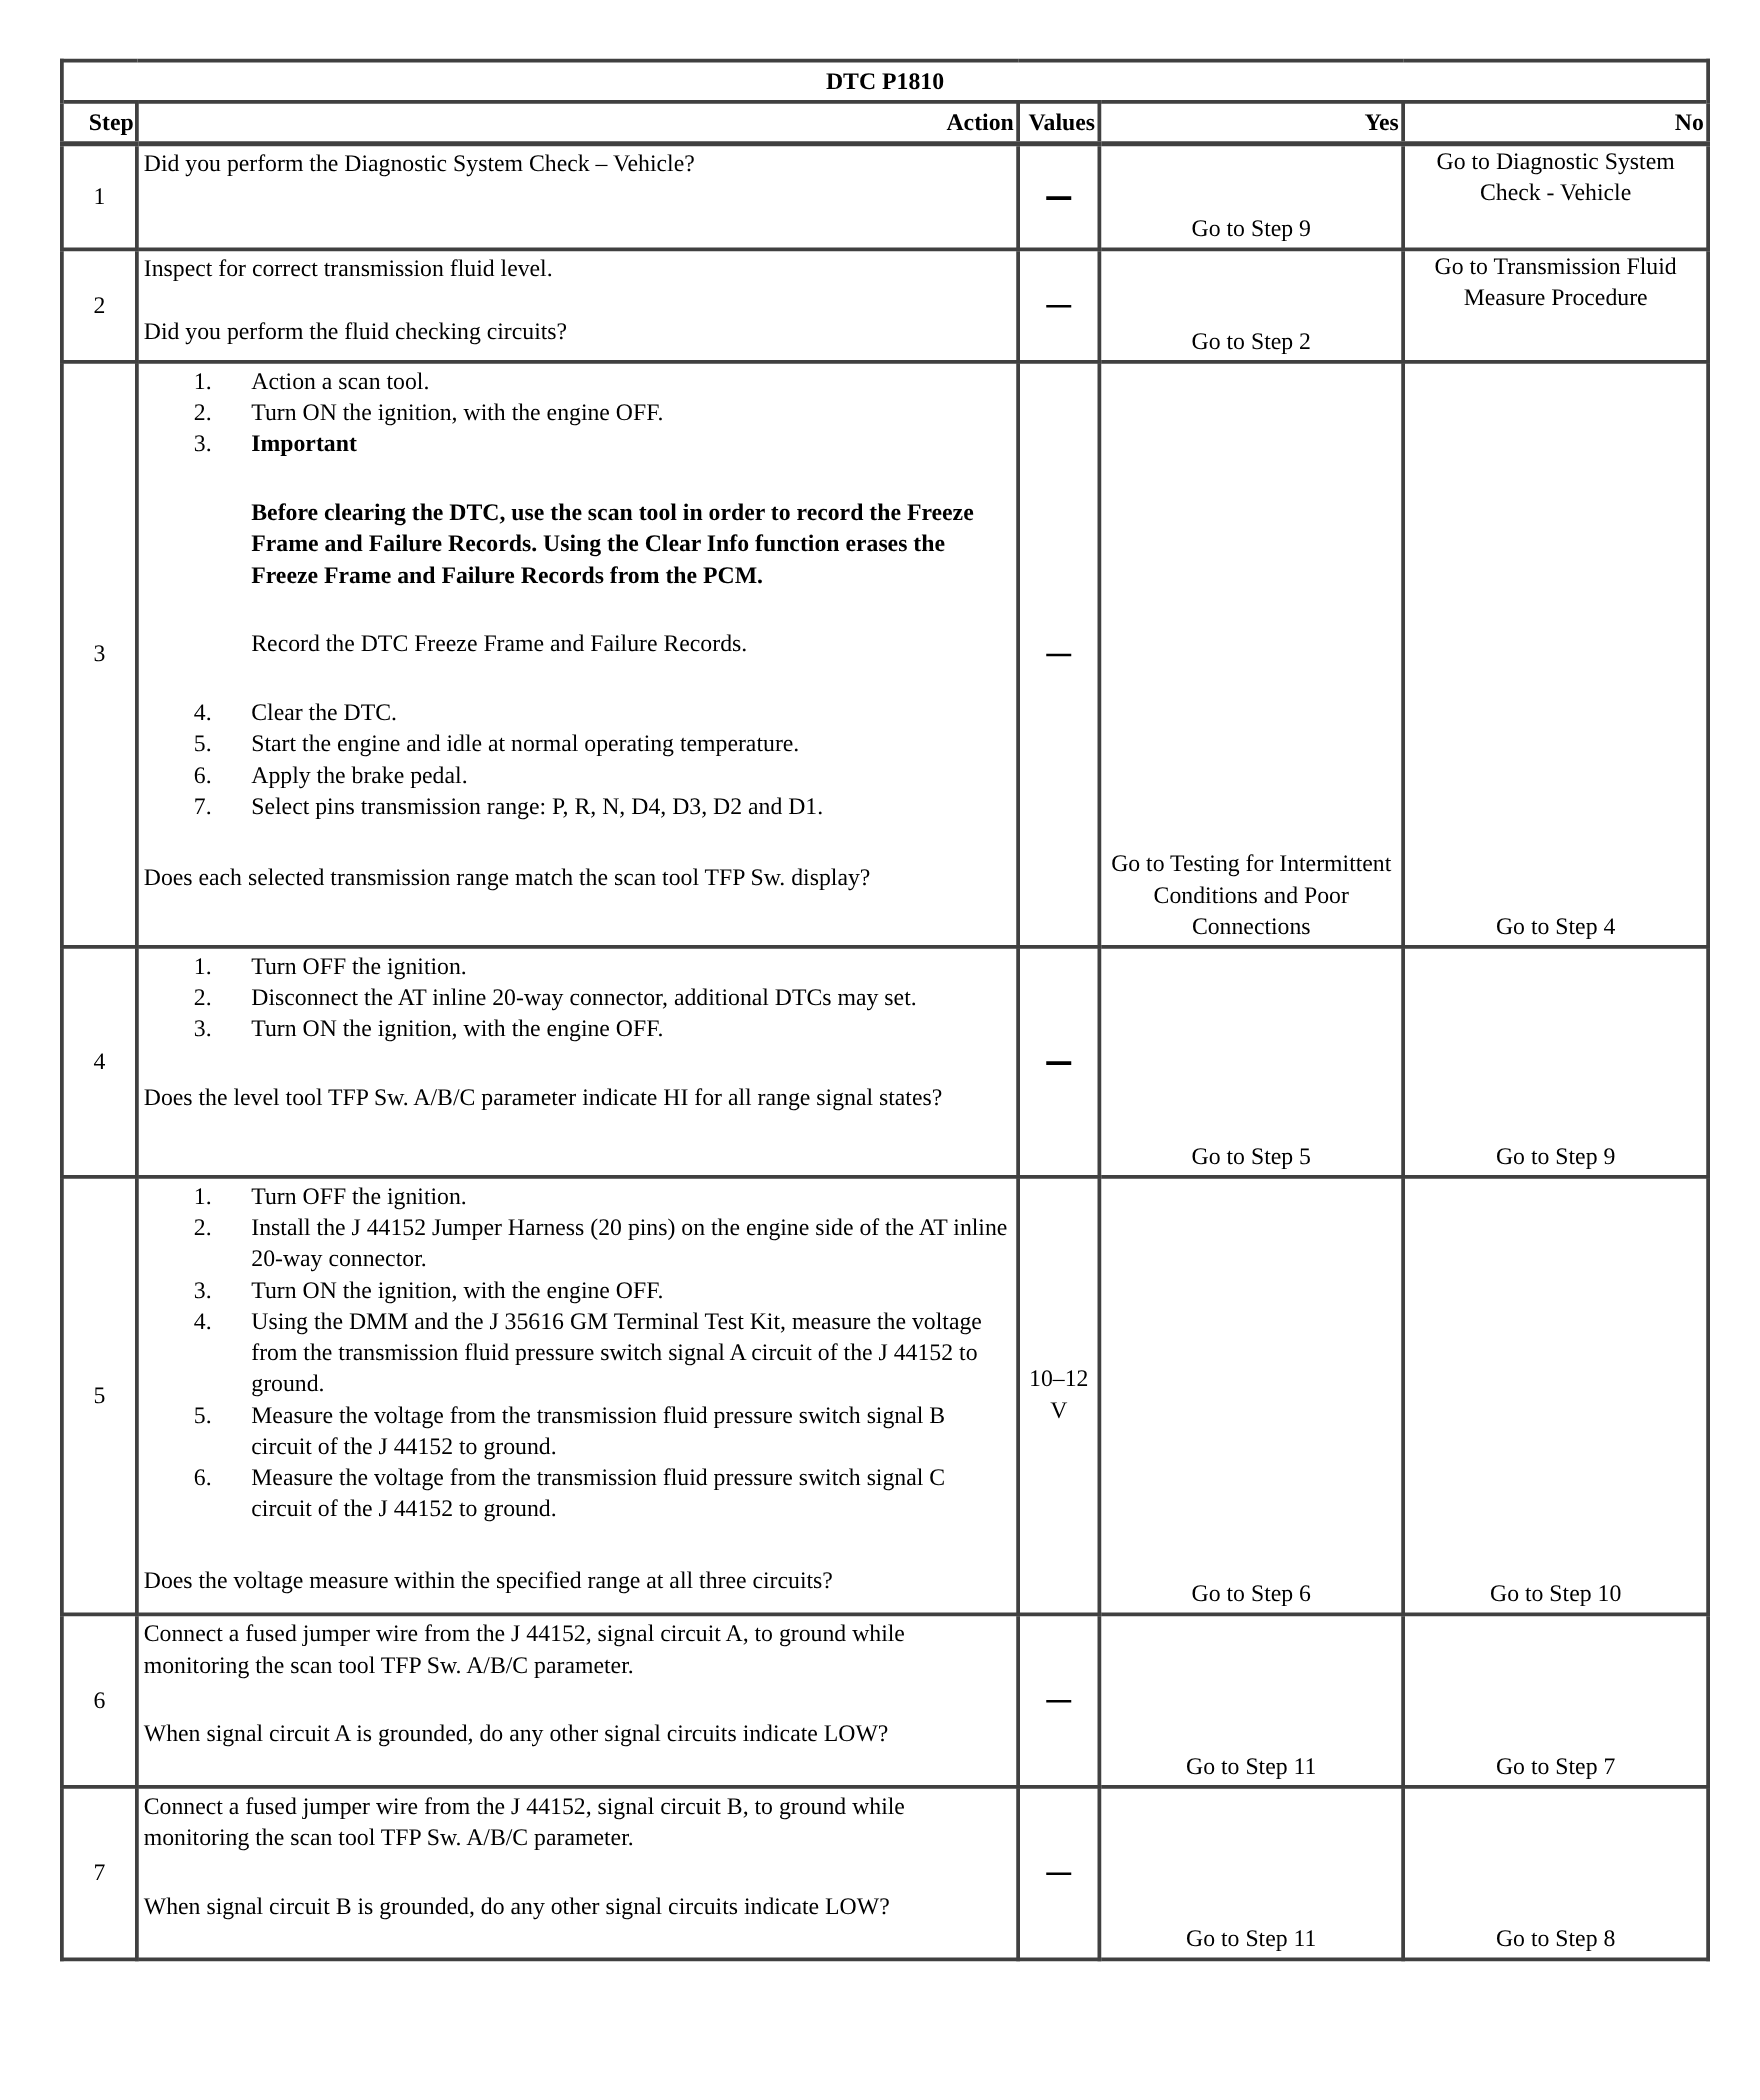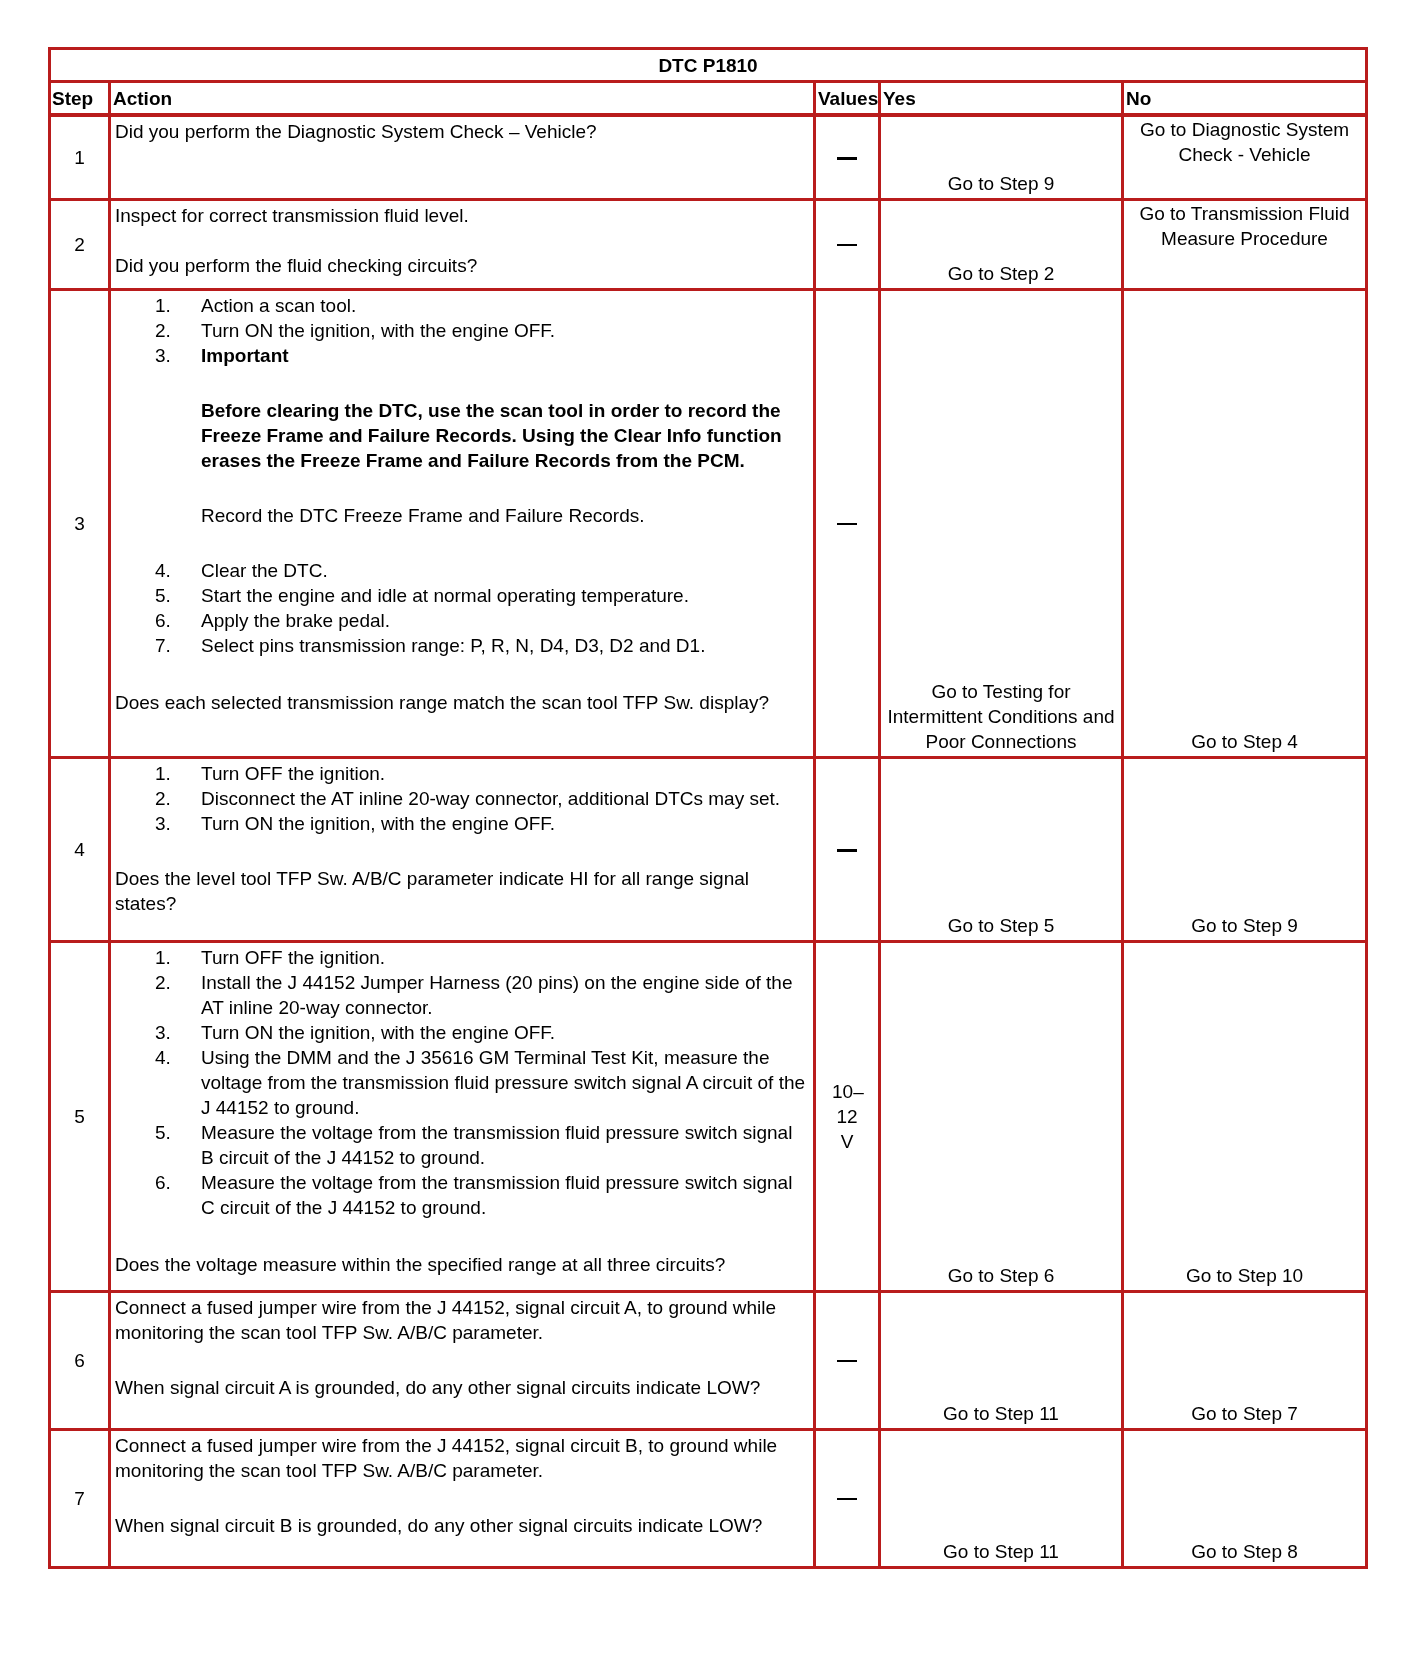--- a/index.html
+++ b/index.html
@@ -18,49 +18,50 @@
     position: absolute;
     left: 48px;
     top: 47px;
     width: 1317px;
     border-collapse: collapse;
     table-layout: fixed;
     font-size: 19px;
     line-height: 25px;
   }
   .table td, .table th {
-    border: 3px solid #b91c1c;
+    border: 3px solid #404040;
     vertical-align: top;
     padding: 0 4px;
+    font-family: Liberation Serif, serif;
   }
   .title-row th {
     height: 30px;
     font-weight: bold;
     text-align: center;
     vertical-align: middle;
     border-bottom-width: 2px;
   }
   .hdr-row th {
     height: 30px;
     font-weight: bold;
-    text-align: left;
+    text-align: right;
     vertical-align: middle;
     border-bottom-width: 4px;
     padding: 0 2px;
   }
   .hdr-row th.step-h { padding: 0 1px; }
   td.step {
     text-align: center;
     vertical-align: middle;
     padding: 0;
   }
   td.values {
     text-align: center;
     vertical-align: middle;
-    padding: 16px;
+    padding: 4px;
   }
   td.yes, td.no {
     text-align: center;
     vertical-align: bottom;
     padding: 0 4px 2px 4px;
   }
   td.no.top { vertical-align: top; }
   td.action { padding: 2px 4px 0 4px; }
   .dash {
     display: inline-block;

